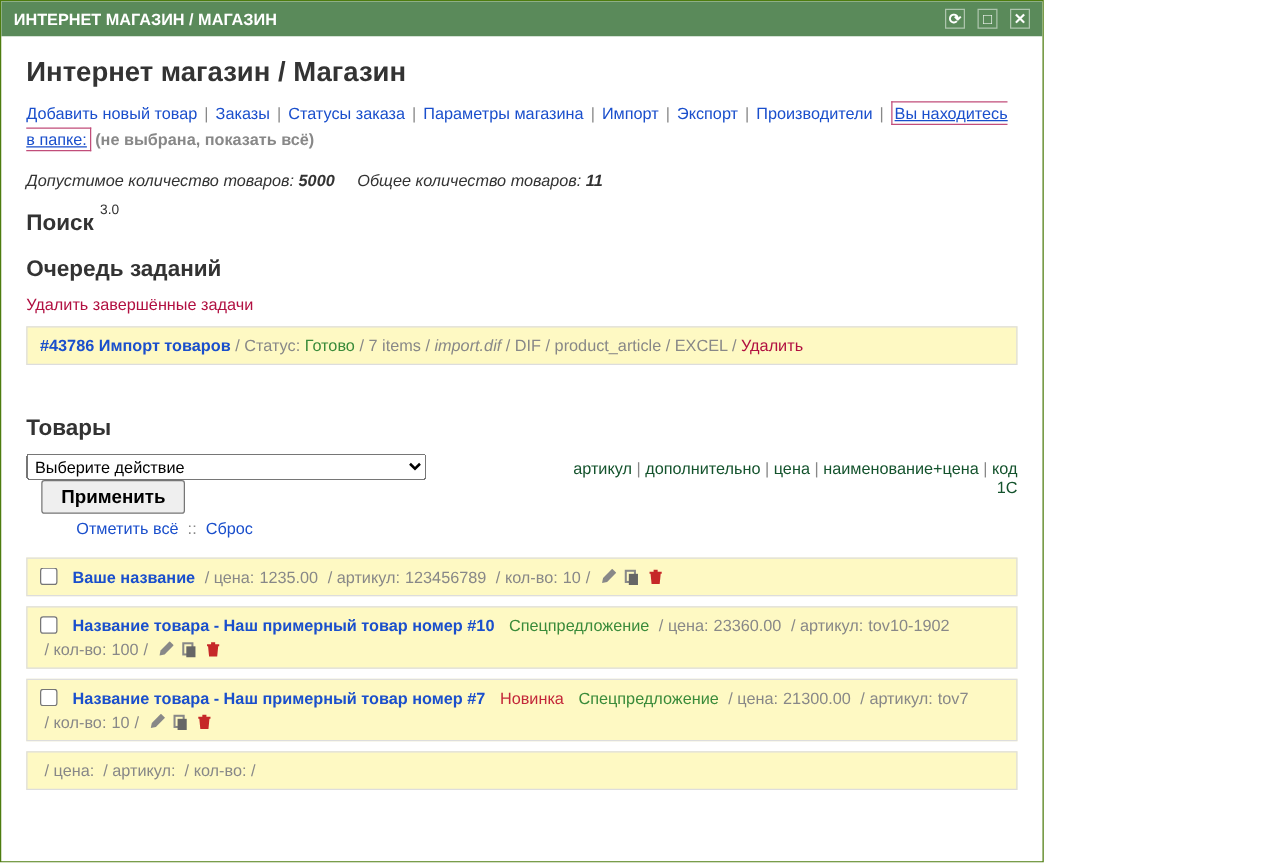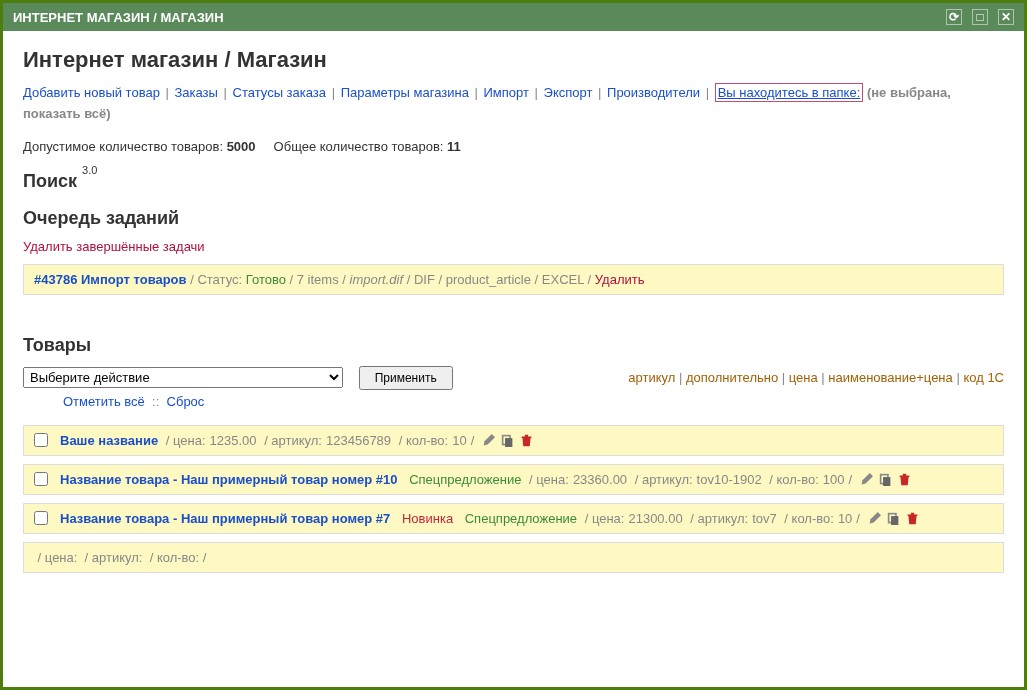--- a/index.html
+++ b/index.html
@@ -1,49 +1,49 @@
 <!DOCTYPE html>
 <html><head>
 <meta charset="utf-8">
 <style>
   * { box-sizing: border-box; margin: 0; padding: 0; }
   body { font-family: Arial, Helvetica, sans-serif; font-size: 13px; color: #333; background: #fff; }
-  .window { width: 1027px; height: 690px; border: 3px solid #4d7c0f; overflow: hidden; position: relative; background: #fff; }
+  .window { width: 835px; height: 690px; border: 1px solid #4d7c0f; overflow: hidden; position: relative; background: #fff; }
   .titlebar { background: #5a8a5a; color: #fff; padding: 6px 10px; font-weight: bold; font-size: 13px; display: flex; justify-content: space-between; align-items: center; }
   .titlebar-icons { display: flex; gap: 10px; }
   .titlebar-icons span { cursor: pointer; width: 16px; height: 16px; display: inline-flex; align-items: center; justify-content: center; border: 1px solid rgba(255,255,255,0.5); font-size: 12px; }
   .content { padding: 16px 20px; height: calc(100% - 30px); overflow-y: auto; }
   h1 { font-size: 22px; font-weight: bold; margin-bottom: 10px; }
   .nav { color: #888; line-height: 1.6; margin-bottom: 14px; }
   .nav a { color: #1a4fcc; text-decoration: none; }
   .nav .sep { color: #888; padding: 0 2px; }
   .folder-link { border: 1px solid #c14d7a; padding: 1px 2px; color: #1a4fcc; }
   .folder-link a { text-decoration: underline; }
   .folder-status { font-weight: bold; }
-  .info { margin-bottom: 16px; }
+  .info { margin-bottom: 16px; font-style: italic; }
   .info b { font-weight: bold; }
   h2 { font-size: 18px; font-weight: bold; margin-bottom: 10px; margin-top: 16px; }
   h2 sup { font-size: 11px; font-weight: normal; position: relative; top: -6px; }
   .search-box { border: 1px dashed #bbb; padding: 8px 10px; display: inline-block; margin-bottom: 24px; }
   .search-box table td { padding: 3px 4px; font-size: 13px; }
   .search-box input[type="text"] { border: 1px solid #7a9adb; height: 20px; width: 120px; padding: 1px 3px; font-size: 13px; }
   .search-box .more { color: #1a4fcc; cursor: pointer; }
   .search-box .btn { margin-top: 6px; }
   .search-box button { padding: 2px 12px; font-size: 13px; cursor: pointer; }
   .link-red { color: #b11041; cursor: pointer; }
   .task-row { background: #fef9c3; border: 1px solid #ddd; padding: 7px 10px; margin-top: 10px; color: #888; }
   .task-row .tid { color: #1a4fcc; font-weight: bold; }
   .task-row .ready { color: #3a8b3a; }
   .task-row i { font-style: italic; }
   .task-row .del { color: #b11041; cursor: pointer; }
   .action-bar { margin-top: 8px; display: flex; align-items: flex-start; justify-content: space-between; }
   .action-bar select { width: 320px; font-size: 13px; padding: 1px 2px; }
-  .action-bar button { padding: 3px 14px; font-size: 12px; font-weight: normal; cursor: pointer; margin-left: 12px; }
+  .action-bar button { padding: 3px 14px; font-size: 15px; font-weight: bold; cursor: pointer; margin-left: 12px; }
   .sort-links { text-align: right; padding-top: 4px; color: #888; }
-  .sort-links a { color: #a16207; text-decoration: none; }
+  .sort-links a { color: #14532d; text-decoration: none; }
   .sel-links { color: #888; margin-top: 4px; margin-left: 40px; }
   .sel-links a { color: #1a4fcc; text-decoration: none; }
   .products { margin-top: 16px; }
   .product-row { background: #fef9c3; border: 1px solid #ddd; padding: 7px 10px; margin-bottom: 8px; display: flex; align-items: center; color: #888; gap: 4px; flex-wrap: wrap; }
   .product-row input[type="checkbox"] { margin-right: 8px; width: 14px; height: 14px; cursor: pointer; }
   .product-row .pname { color: #1a4fcc; font-weight: bold; cursor: pointer; }
   .product-row .special { color: #3a8b3a; }
   .product-row .new { color: #c3273a; }
   .product-row .icons { margin-left: 4px; display: inline-flex; gap: 6px; }
   .product-row .icons svg { cursor: pointer; }

